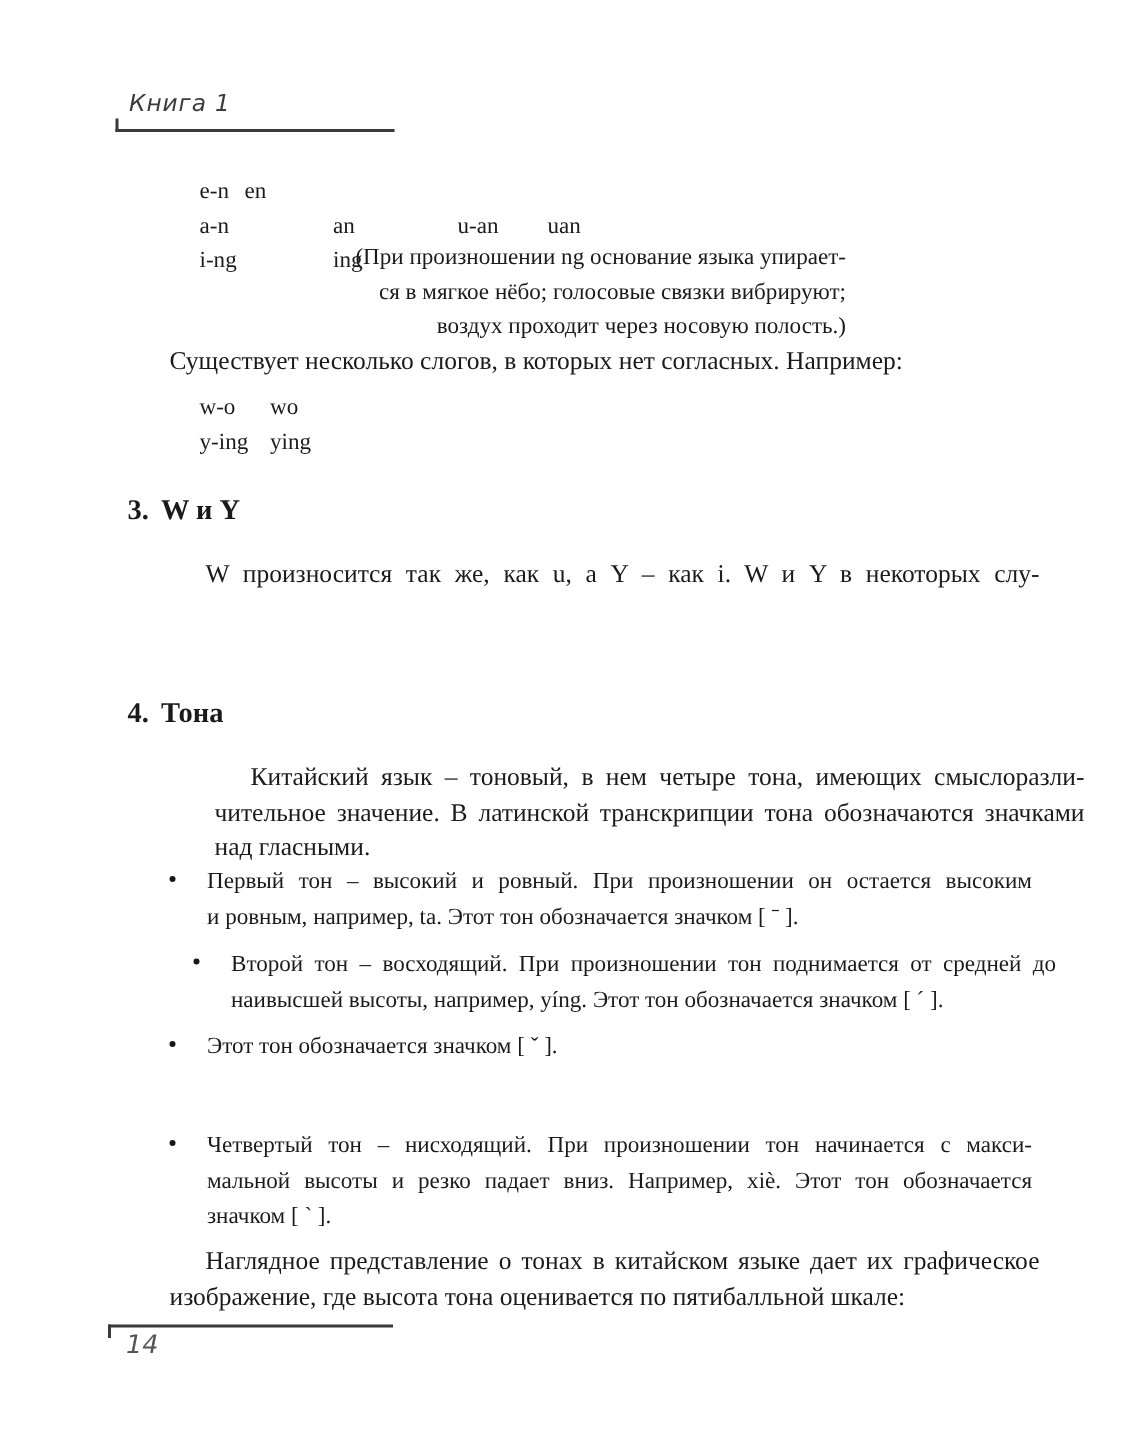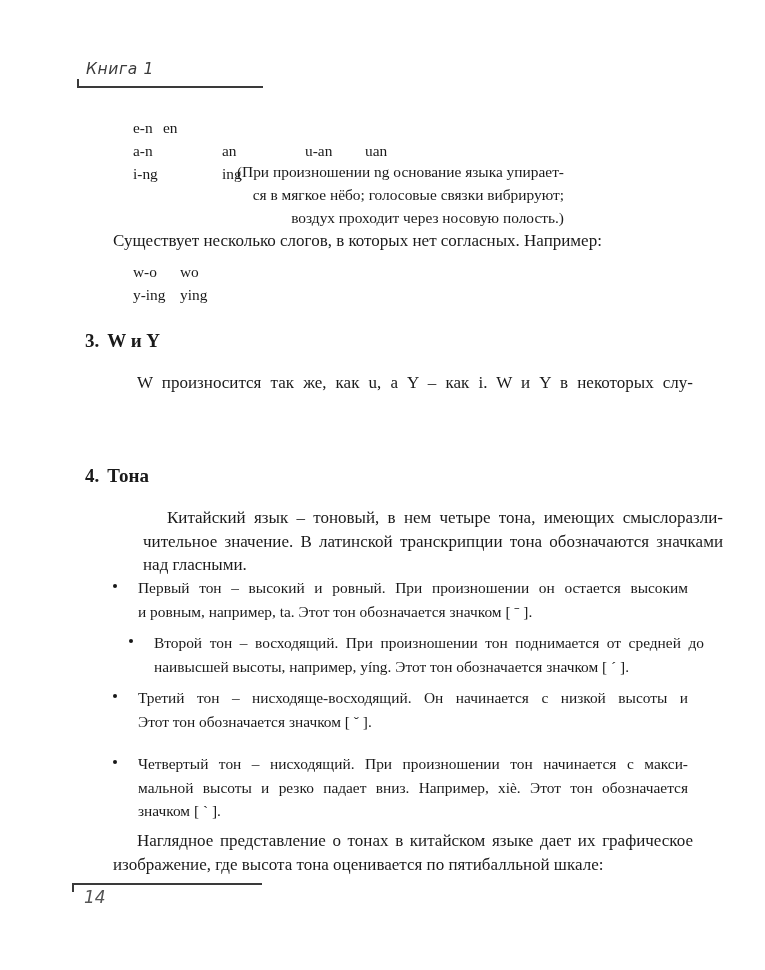--- a/index.html
+++ b/index.html
@@ -269,21 +269,20 @@
       <span class="dot"></span>
       <div class="btext">
         <span class="ln just">Второй тон – восходящий. При произношении тон поднимается от средней до</span>
         <span class="ln">наивысшей высоты, например, yíng. Этот тон обозначается значком [ ´ ].</span>
       </div>
     </div>
 
     <div class="bullet" style="left:113px; top:686px;">
       <span class="dot"></span>
       <div class="btext">
-        <span class="ln just">Третий тон – нисходяще-восходящий. Он начинается с низкой высоты и</span>
         <span class="ln">Этот тон обозначается значком [ ˇ ].</span>
       </div>
     </div>
 
     <div class="bullet" style="left:113px; top:752px;">
       <span class="dot"></span>
       <div class="btext">
         <span class="ln just">Четвертый тон – нисходящий. При произношении тон начинается с макси-</span>
         <span class="ln just">мальной высоты и резко падает вниз. Например, xiè. Этот тон обозначается</span>
         <span class="ln">значком [ ` ].</span>

